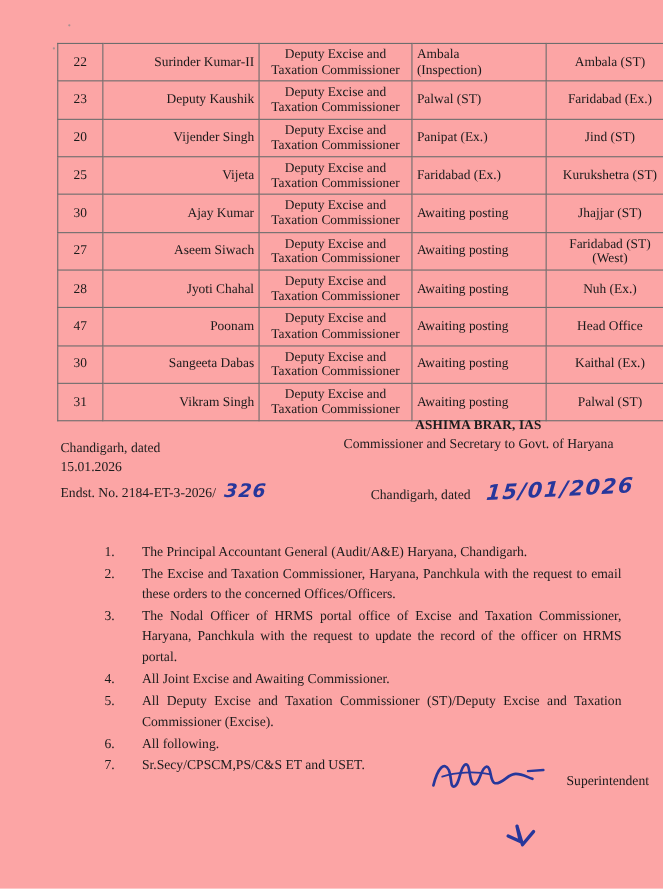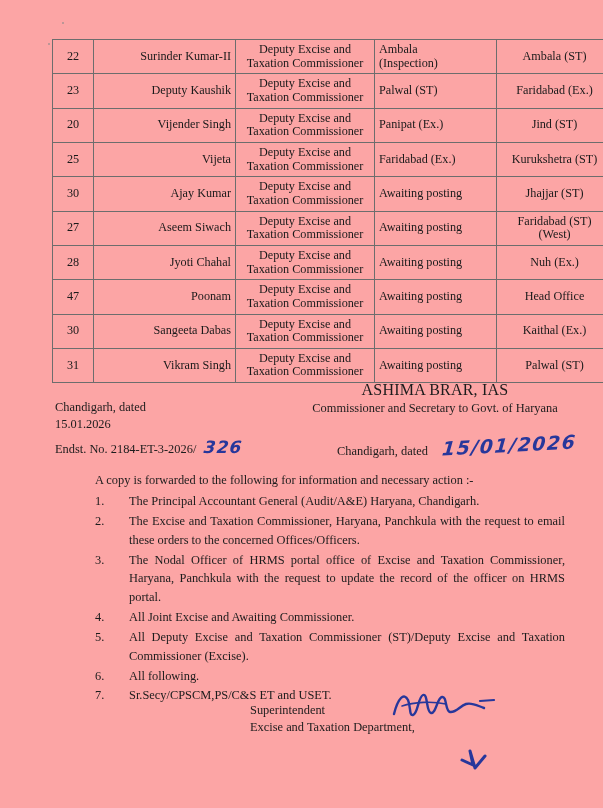--- a/index.html
+++ b/index.html
@@ -63,23 +63,23 @@
   .sig-right {
     position: absolute;
     left: 290px;
     top: 379px;
     width: 290px;
     text-align: center;
     font-size: 12.4px;
     line-height: 1.32;
   }
   .sig-right .nm {
-    font-weight: normal;
+    font-weight: bold;
     letter-spacing: .2px;
-    font-size: 16px;
+    font-size: 12px;
   }
 
   .place-left {
     position: absolute;
     left: 55px;
     top: 399px;
     font-size: 12.4px;
     line-height: 1.35;
   }
 
@@ -150,21 +150,21 @@
     flex: 1 1 auto;
   }
   .fwd-txt.just { text-align: justify; text-align-last: left; }
 
   
   .foot-sig {
     position: absolute;
     left: 250px;
     top: 702px;
     width: 340px;
-    text-align: left;
+    text-align: right;
     font-size: 12.4px;
     line-height: 1.4;
   }
 
   .scribble {
     position: absolute;
     left: 388px;
     top: 688px;
     width: 110px;
     height: 34px;
@@ -315,21 +315,20 @@
   </div>
 
   <div class="endst">
     <span>Endst. No. 2184-ET-3-2026/</span><span class="ink ink-num">326</span>
   </div>
 
   <div class="endst-date">
     <span>Chandigarh, dated</span><span class="ink ink-date">15/01/2026</span>
   </div>
 
-  <div class="fwd-lead">A copy is forwarded to the following for information and necessary action :-</div>
   <div class="fwd-list">
       <div class="fwd-item">
         <span class="fwd-num">1.</span>
         <span class="fwd-txt">The Principal Accountant General (Audit/A&amp;E) Haryana, Chandigarh.</span>
       </div>
       <div class="fwd-item">
         <span class="fwd-num">2.</span>
         <span class="fwd-txt just">The Excise and Taxation Commissioner, Haryana, Panchkula with the request to email these orders to the concerned Offices/Officers.</span>
       </div>
       <div class="fwd-item">
@@ -357,20 +356,19 @@
   <svg class="scribble" viewBox="0 0 110 34">
     <path d="M6 26 C10 10, 16 4, 20 12 C23 19, 21 28, 25 27 C30 26, 30 9, 35 7
              C40 5, 38 24, 43 25 C48 26, 49 10, 54 9 C59 8, 57 23, 62 24
              C68 25, 72 18, 78 16 C84 14, 90 18, 96 20" fill="none" stroke="#27379b" stroke-width="2.4" stroke-linecap="round"></path>
     <path d="M14 18 C26 14, 44 13, 58 16" fill="none" stroke="#27379b" stroke-width="1.6" stroke-linecap="round"></path>
     <path d="M92 13 L106 12" fill="none" stroke="#27379b" stroke-width="2.2" stroke-linecap="round"></path>
   </svg>
 
   <div class="foot-sig">
     <div>Superintendent</div>
-    <div>Excise and Taxation Department,</div>
   </div>
 
   <svg class="tick-mark" viewBox="0 0 30 26">
     <path d="M3 12 L14 17 L11 3 L16 20 L26 8" fill="none" stroke="#27379b" stroke-width="3" stroke-linecap="round" stroke-linejoin="round"></path>
   </svg>
 
 </div>
 
 </body></html>

